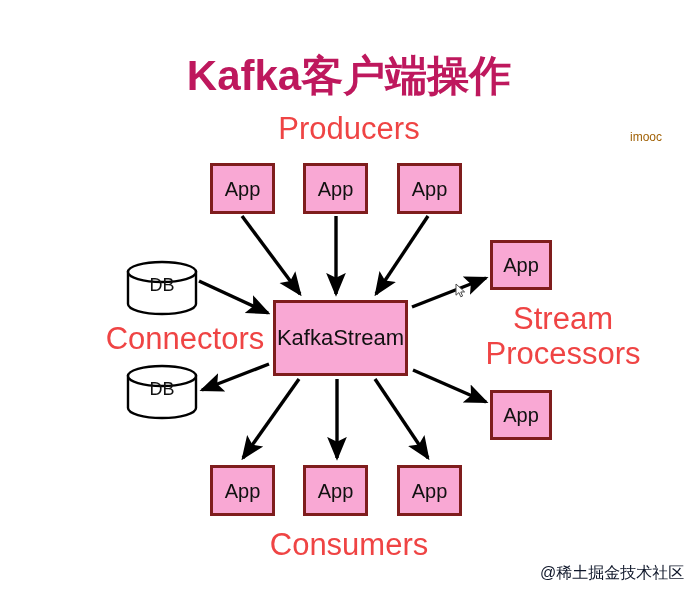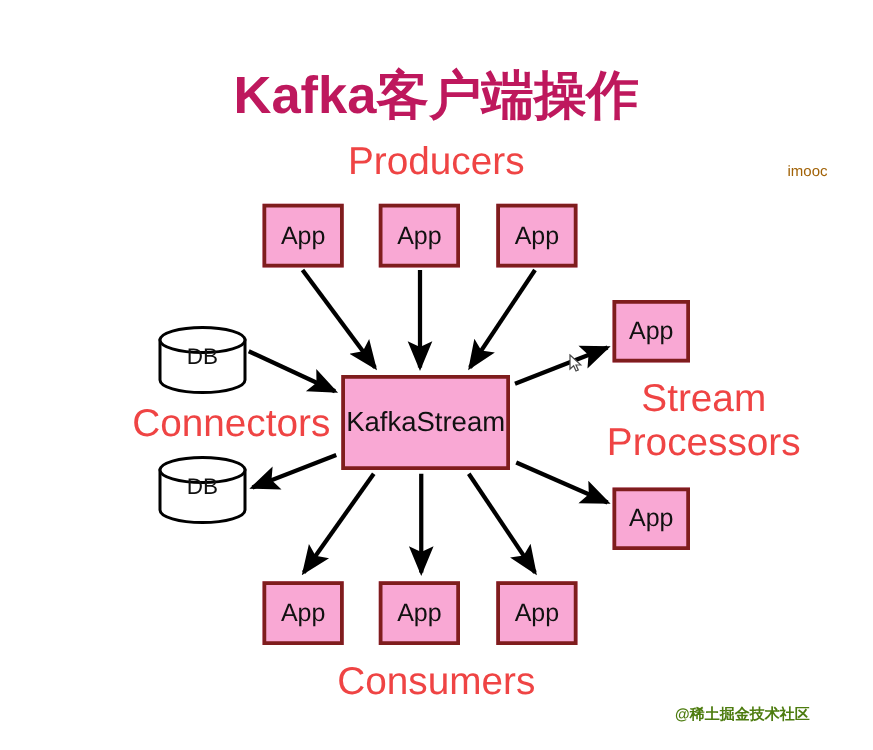--- a/index.html
+++ b/index.html
@@ -112,24 +112,23 @@
   #wm-imooc {
     position: absolute;
     left: 630px; top: 130px;
     font-size: 12px;
     color: #a16207;
     white-space: nowrap;
   }
   #wm-juejin {
     position: absolute;
     left: 540px; top: 563px;
-    font-size: 12px;
-    color: #4d7c0f;
-    white-space: nowrap;
-    font-weight: bold;
+    font-size: 16px;
+    color: #0f172a;
+    white-space: nowrap;
   }
 
   
   #cursor {
     position: absolute;
     left: 455px;
     top: 283px;
     width: 12px;
     height: 16px;
     pointer-events: none;

